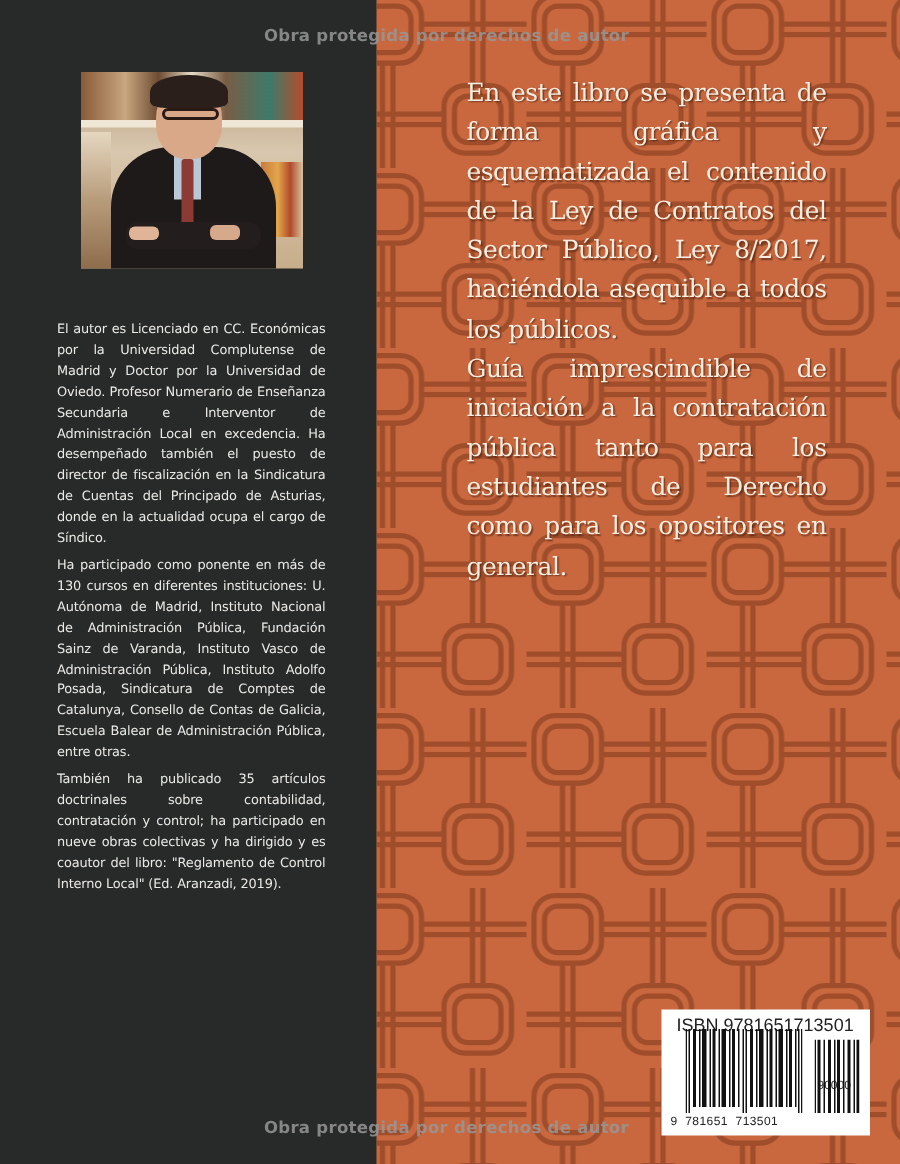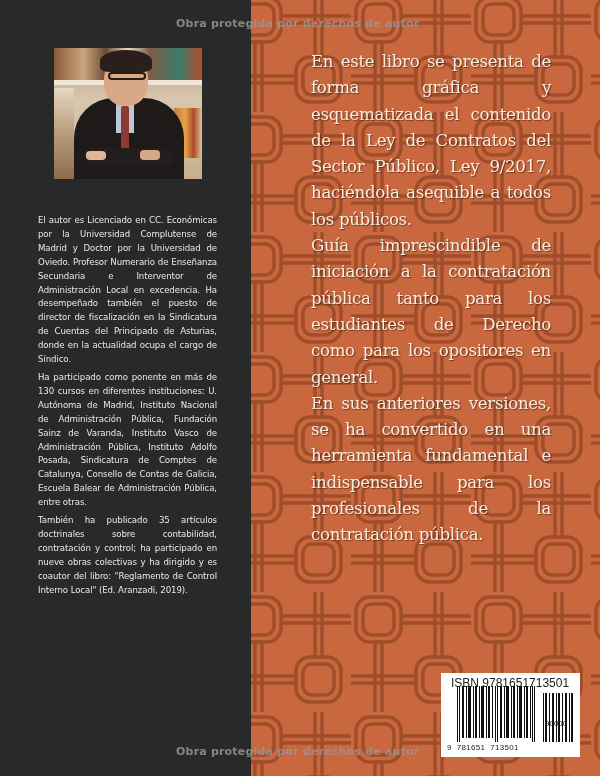--- a/index.html
+++ b/index.html
@@ -129,23 +129,22 @@
       <div class="hand2"></div>
   </div>
 
   <div class="bio">
     <p>El autor es Licenciado en CC. Económicas por la Universidad Complutense de Madrid y Doctor por la Universidad de Oviedo.  Profesor Numerario de Enseñanza Secundaria e Interventor de Administración Local en excedencia. Ha desempeñado también el puesto de director de fiscalización en la Sindicatura de Cuentas del Principado de Asturias, donde en la actualidad ocupa el cargo de Síndico.</p>
     <p>Ha participado como ponente en más de 130 cursos en diferentes instituciones: U. Autónoma de Madrid, Instituto Nacional de Administración Pública, Fundación Sainz de Varanda, Instituto Vasco de Administración Pública, Instituto Adolfo Posada, Sindicatura de Comptes de Catalunya, Consello de Contas de Galicia, Escuela Balear de Administración Pública, entre otras.</p>
     <p>También ha publicado 35 artículos doctrinales sobre contabilidad, contratación y control; ha participado en nueve obras colectivas y ha dirigido y es coautor del libro: "Reglamento de Control  Interno Local" (Ed. Aranzadi, 2019).</p>
   </div>
 
   <div class="blurb">
-    <p>En este libro se presenta de forma gráfica y esquematizada el contenido de la Ley de Contratos del Sector Público, Ley 9/2017, haciéndola asequible a todos los públicos.</p>
+    <p>En este libro se presenta de forma gráfica y esquematizada el contenido de la Ley de Contratos del Sector Público, Ley 8/2017, haciéndola asequible a todos los públicos.</p>
     <p>Guía imprescindible de iniciación a la contratación pública tanto para los estudiantes de Derecho como para los opositores en general.</p>
-    <p>En sus anteriores versiones, se ha convertido en una herramienta fundamental e indispensable para los profesionales de la contratación pública.</p>
   </div>
 
   <div class="watermark top">Obra protegida por derechos de autor</div>
   <div class="watermark bottom">Obra protegida por derechos de autor</div>
 
   <div class="barcode-box">
     <div class="isbn-label">ISBN 9781651713501</div>
     <div class="price-label">90000</div>
     <svg class="bars-main" viewBox="0 0 78 56" preserveAspectRatio="none">
       <g fill="#111">

